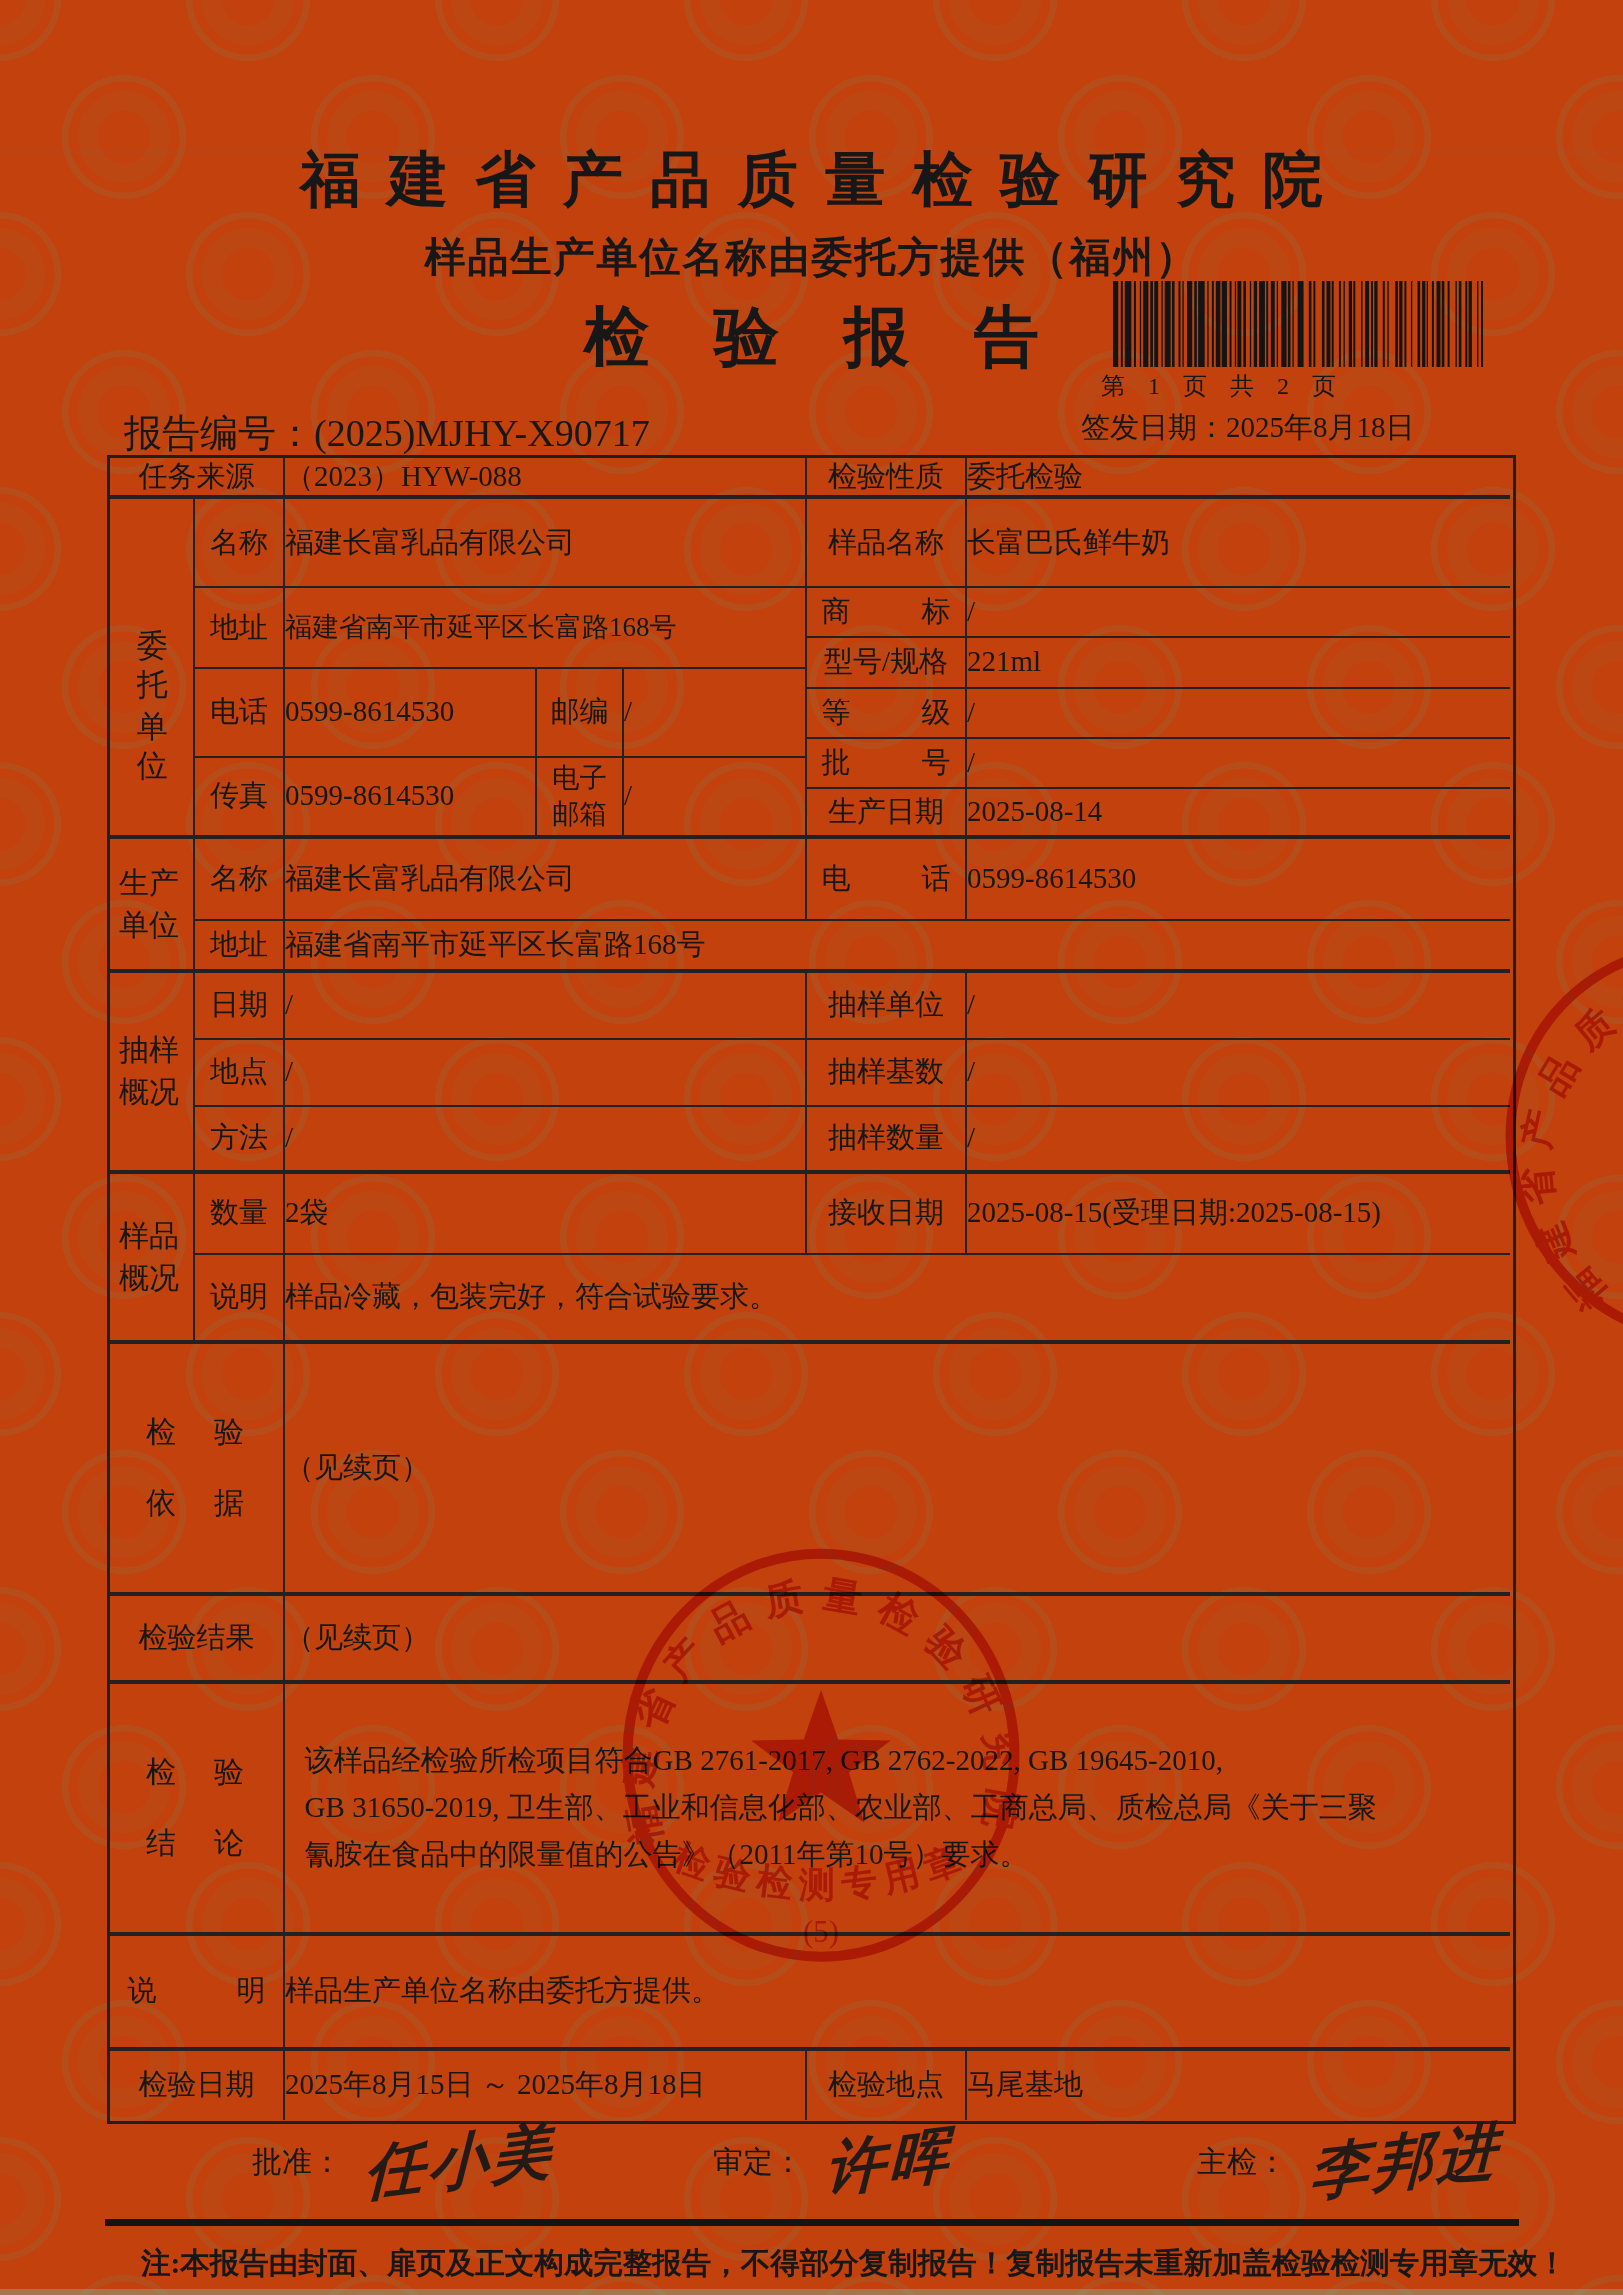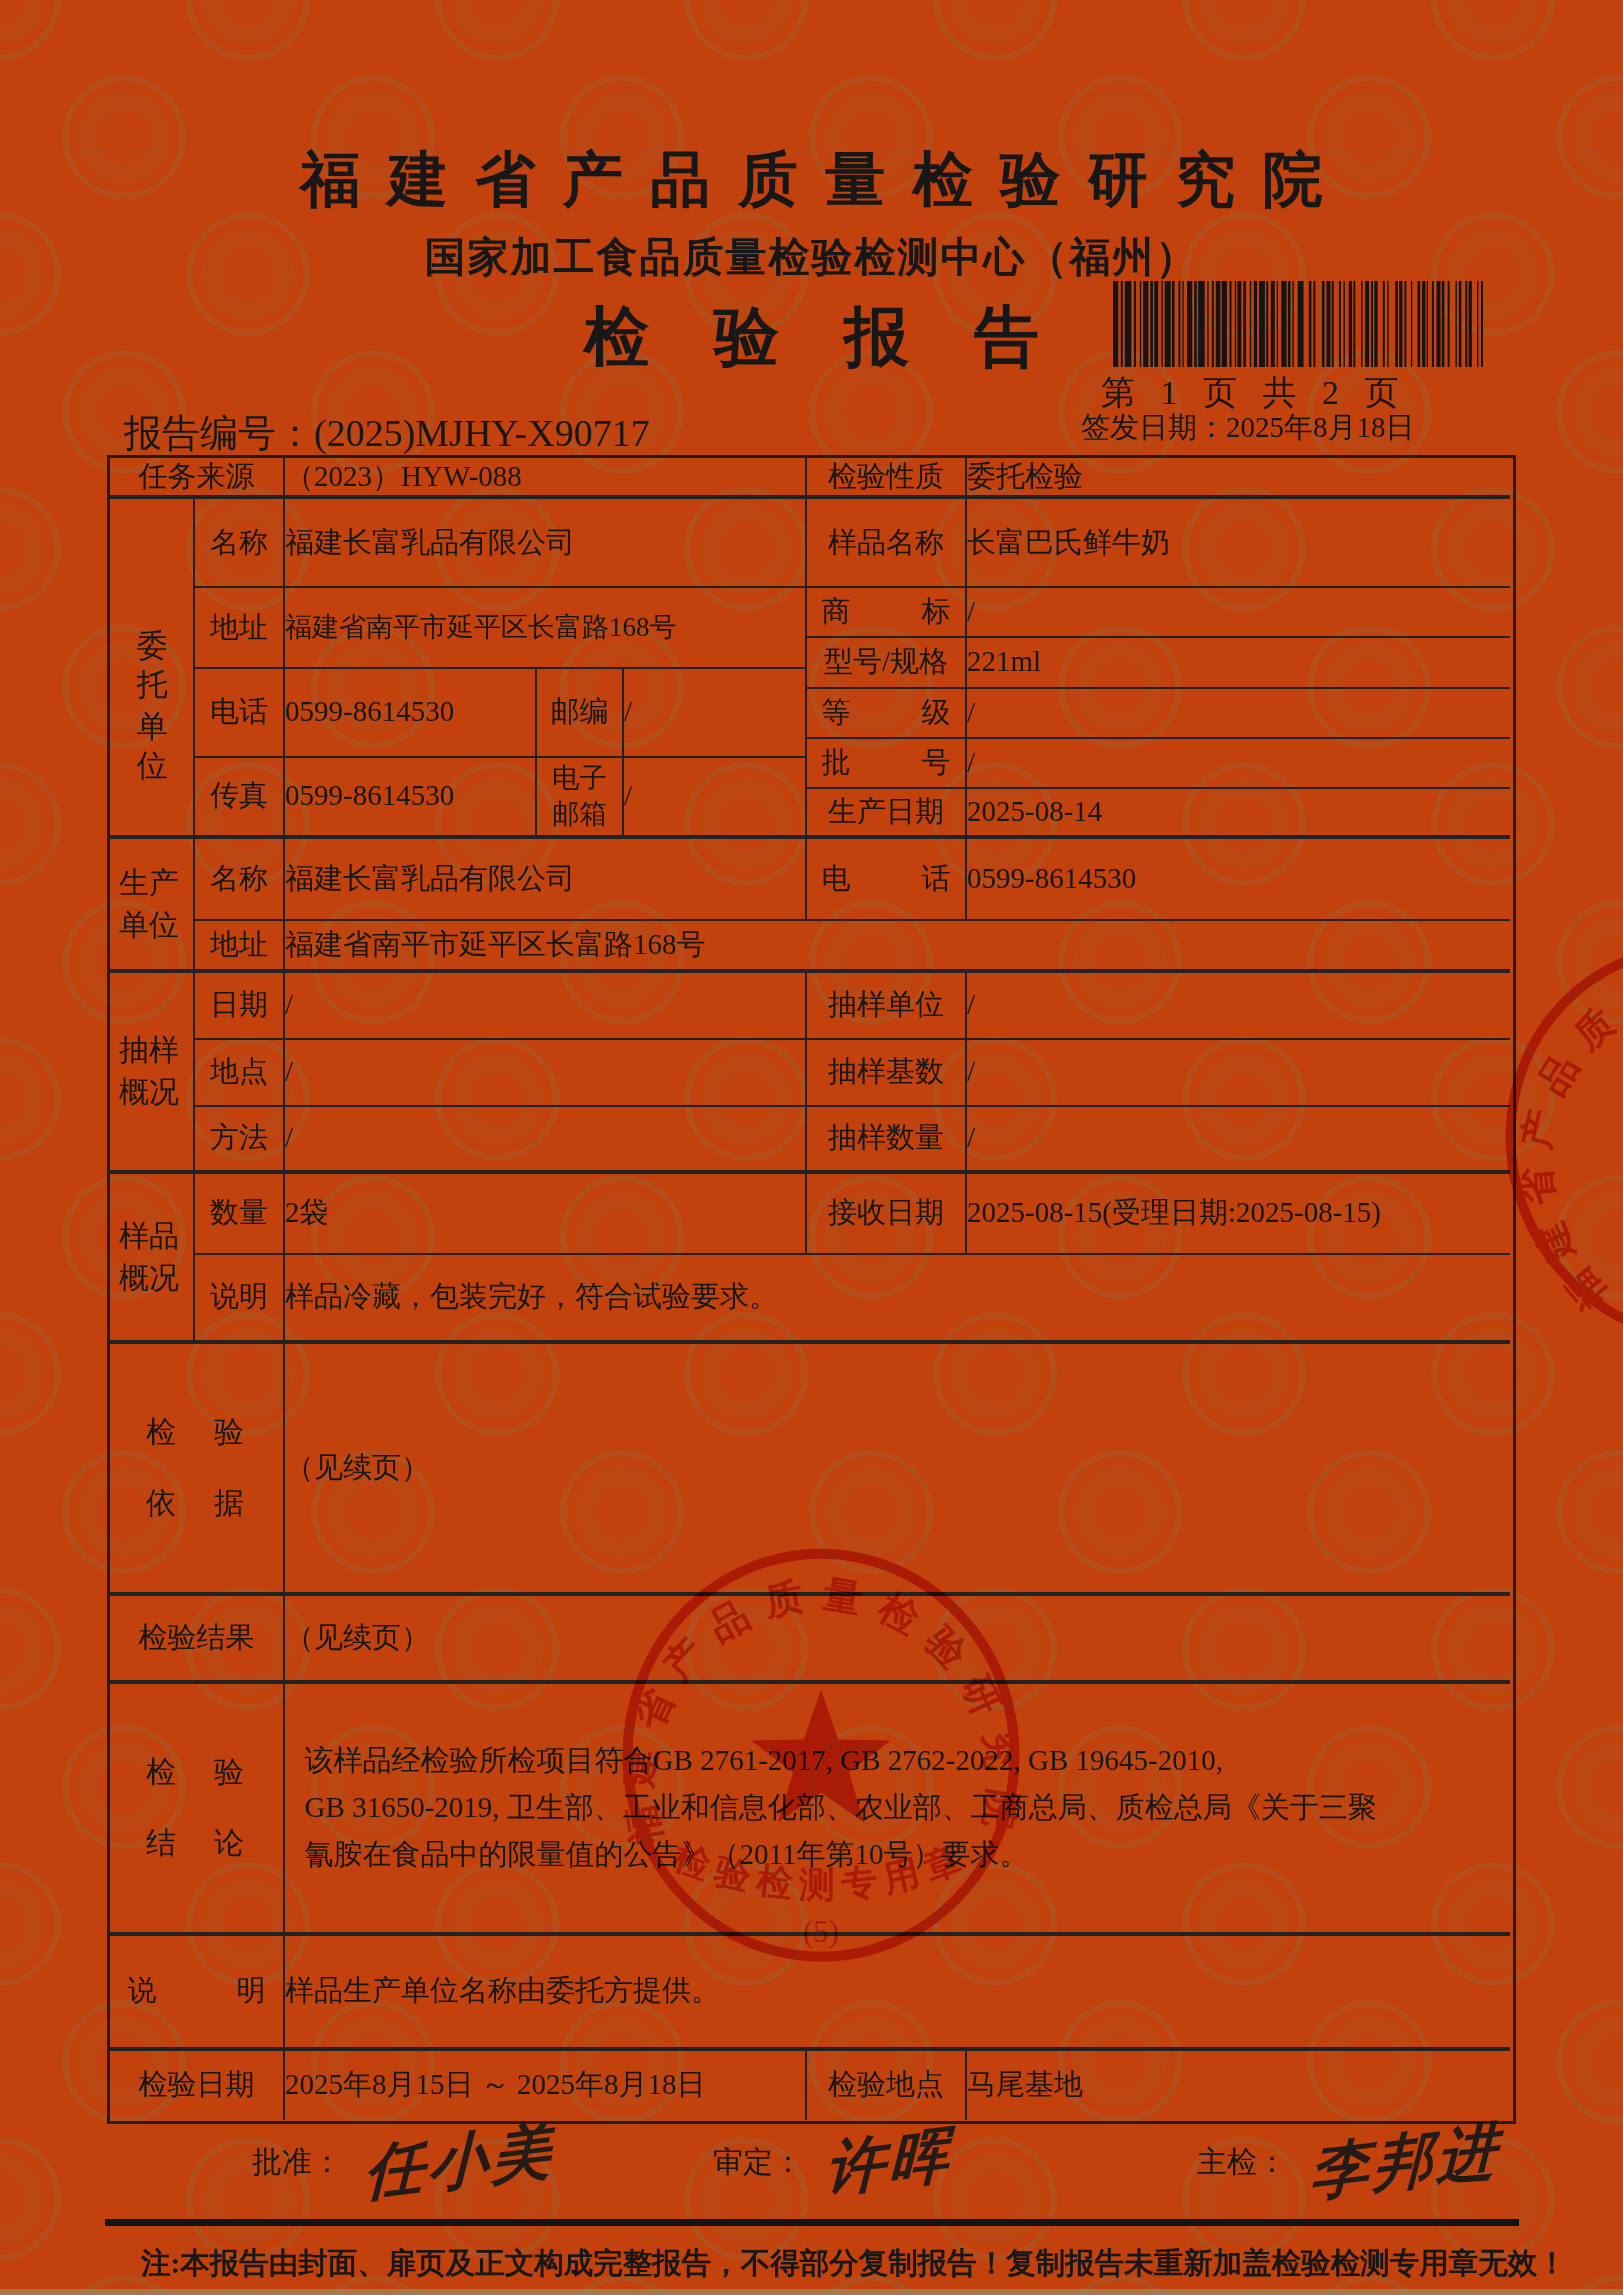--- a/index.html
+++ b/index.html
@@ -17,21 +17,21 @@
   .scan-line{position:absolute;top:151px;left:0;width:100%;height:2px;background:rgba(110,110,110,0.15);}
   .bottom-edge{position:absolute;left:0;right:0;bottom:0;height:5.9px;background:rgba(140,180,150,0.45);}
 
   
   .h-institute{position:absolute;top:140px;width:100%;text-align:center;font-size:60px;font-weight:bold;
                letter-spacing:27.5px;text-indent:27.5px;white-space:nowrap;}
   .h-center{position:absolute;top:230px;width:100%;text-align:center;font-size:41px;font-weight:bold;letter-spacing:2px;}
   .h-title{position:absolute;top:293px;width:100%;text-align:center;font-size:65px;font-weight:bold;
            letter-spacing:65px;text-indent:65px;white-space:nowrap;}
   .barcode{position:absolute;left:1113px;top:281px;width:370px;height:86px;}
-  .page-info{position:absolute;left:1101px;top:370px;font-size:34px;letter-spacing:8.5px;white-space:nowrap;}
+  .page-info{position:absolute;left:1101px;top:370px;font-size:24px;letter-spacing:8.5px;white-space:nowrap;}
   .report-no{position:absolute;left:124px;top:408px;font-size:38px;white-space:nowrap;}
   .issue-date{position:absolute;left:1081px;top:408px;font-size:29px;white-space:nowrap;}
 
   
   .report-table{position:absolute;left:107px;top:455px;width:1409px;height:1669px;box-sizing:border-box;
     border:3.9px solid #1f1f1f;display:grid;
     grid-template-columns:85px 90px 252px 87px 183px 160px 543px;
     grid-template-rows:41px 89px 50px 31px 19.6px 50px 19px 31px 50px 82px 52px 67px 67px 67px 81px 89px 252px 88px 252px 115px 69px;}
   .c{box-sizing:border-box;border-right:2px solid #222;border-bottom:2px solid #222;
      display:flex;align-items:center;font-size:29px;line-height:1.3;}
@@ -66,21 +66,21 @@
   .footer-note{position:absolute;left:113px;top:2244px;width:1440px;font-size:29.5px;font-weight:bold;white-space:nowrap;margin-left:28px;}
 </style>
 </head>
 <body>
 
 <div class="page">
   <div class="watermarks"></div>
   <div class="scan-line"></div>
 
   <div class="h-institute">福建省产品质量检验研究院</div>
-  <div class="h-center">国家加工食品质量检验检测中心（福州）</div>
+  <div class="h-center">样品生产单位名称由委托方提供（福州）</div>
   <div class="h-title">检验报告</div>
 
   <svg class="barcode" viewBox="0 0 565 132" preserveAspectRatio="none">
     <line x1="0" y1="66" x2="565" y2="66" stroke="#141414" stroke-width="132" stroke-dasharray="8 4 3 3 10 4 3 6 2 3 8 3 4 2 6 5 2 3 9 2 4 6 3 3 2 5 8 3 4 2 10 4 2 5 3 3 7 2 8 4 3 5 2 2 6 3 4 6 2 4 5 3 9 2 3 4 6 3 2 5 8 2 4 3 2 6 9"></line>
   </svg>
   <div class="page-info">第 1 页 共 2 页</div>
 
   <div class="report-no"><span>报告编号：</span><span>(2025)MJHY-X90717</span></div>
   <div class="issue-date"><span>签发日期：</span><span>2025年8月18日</span></div>
 

